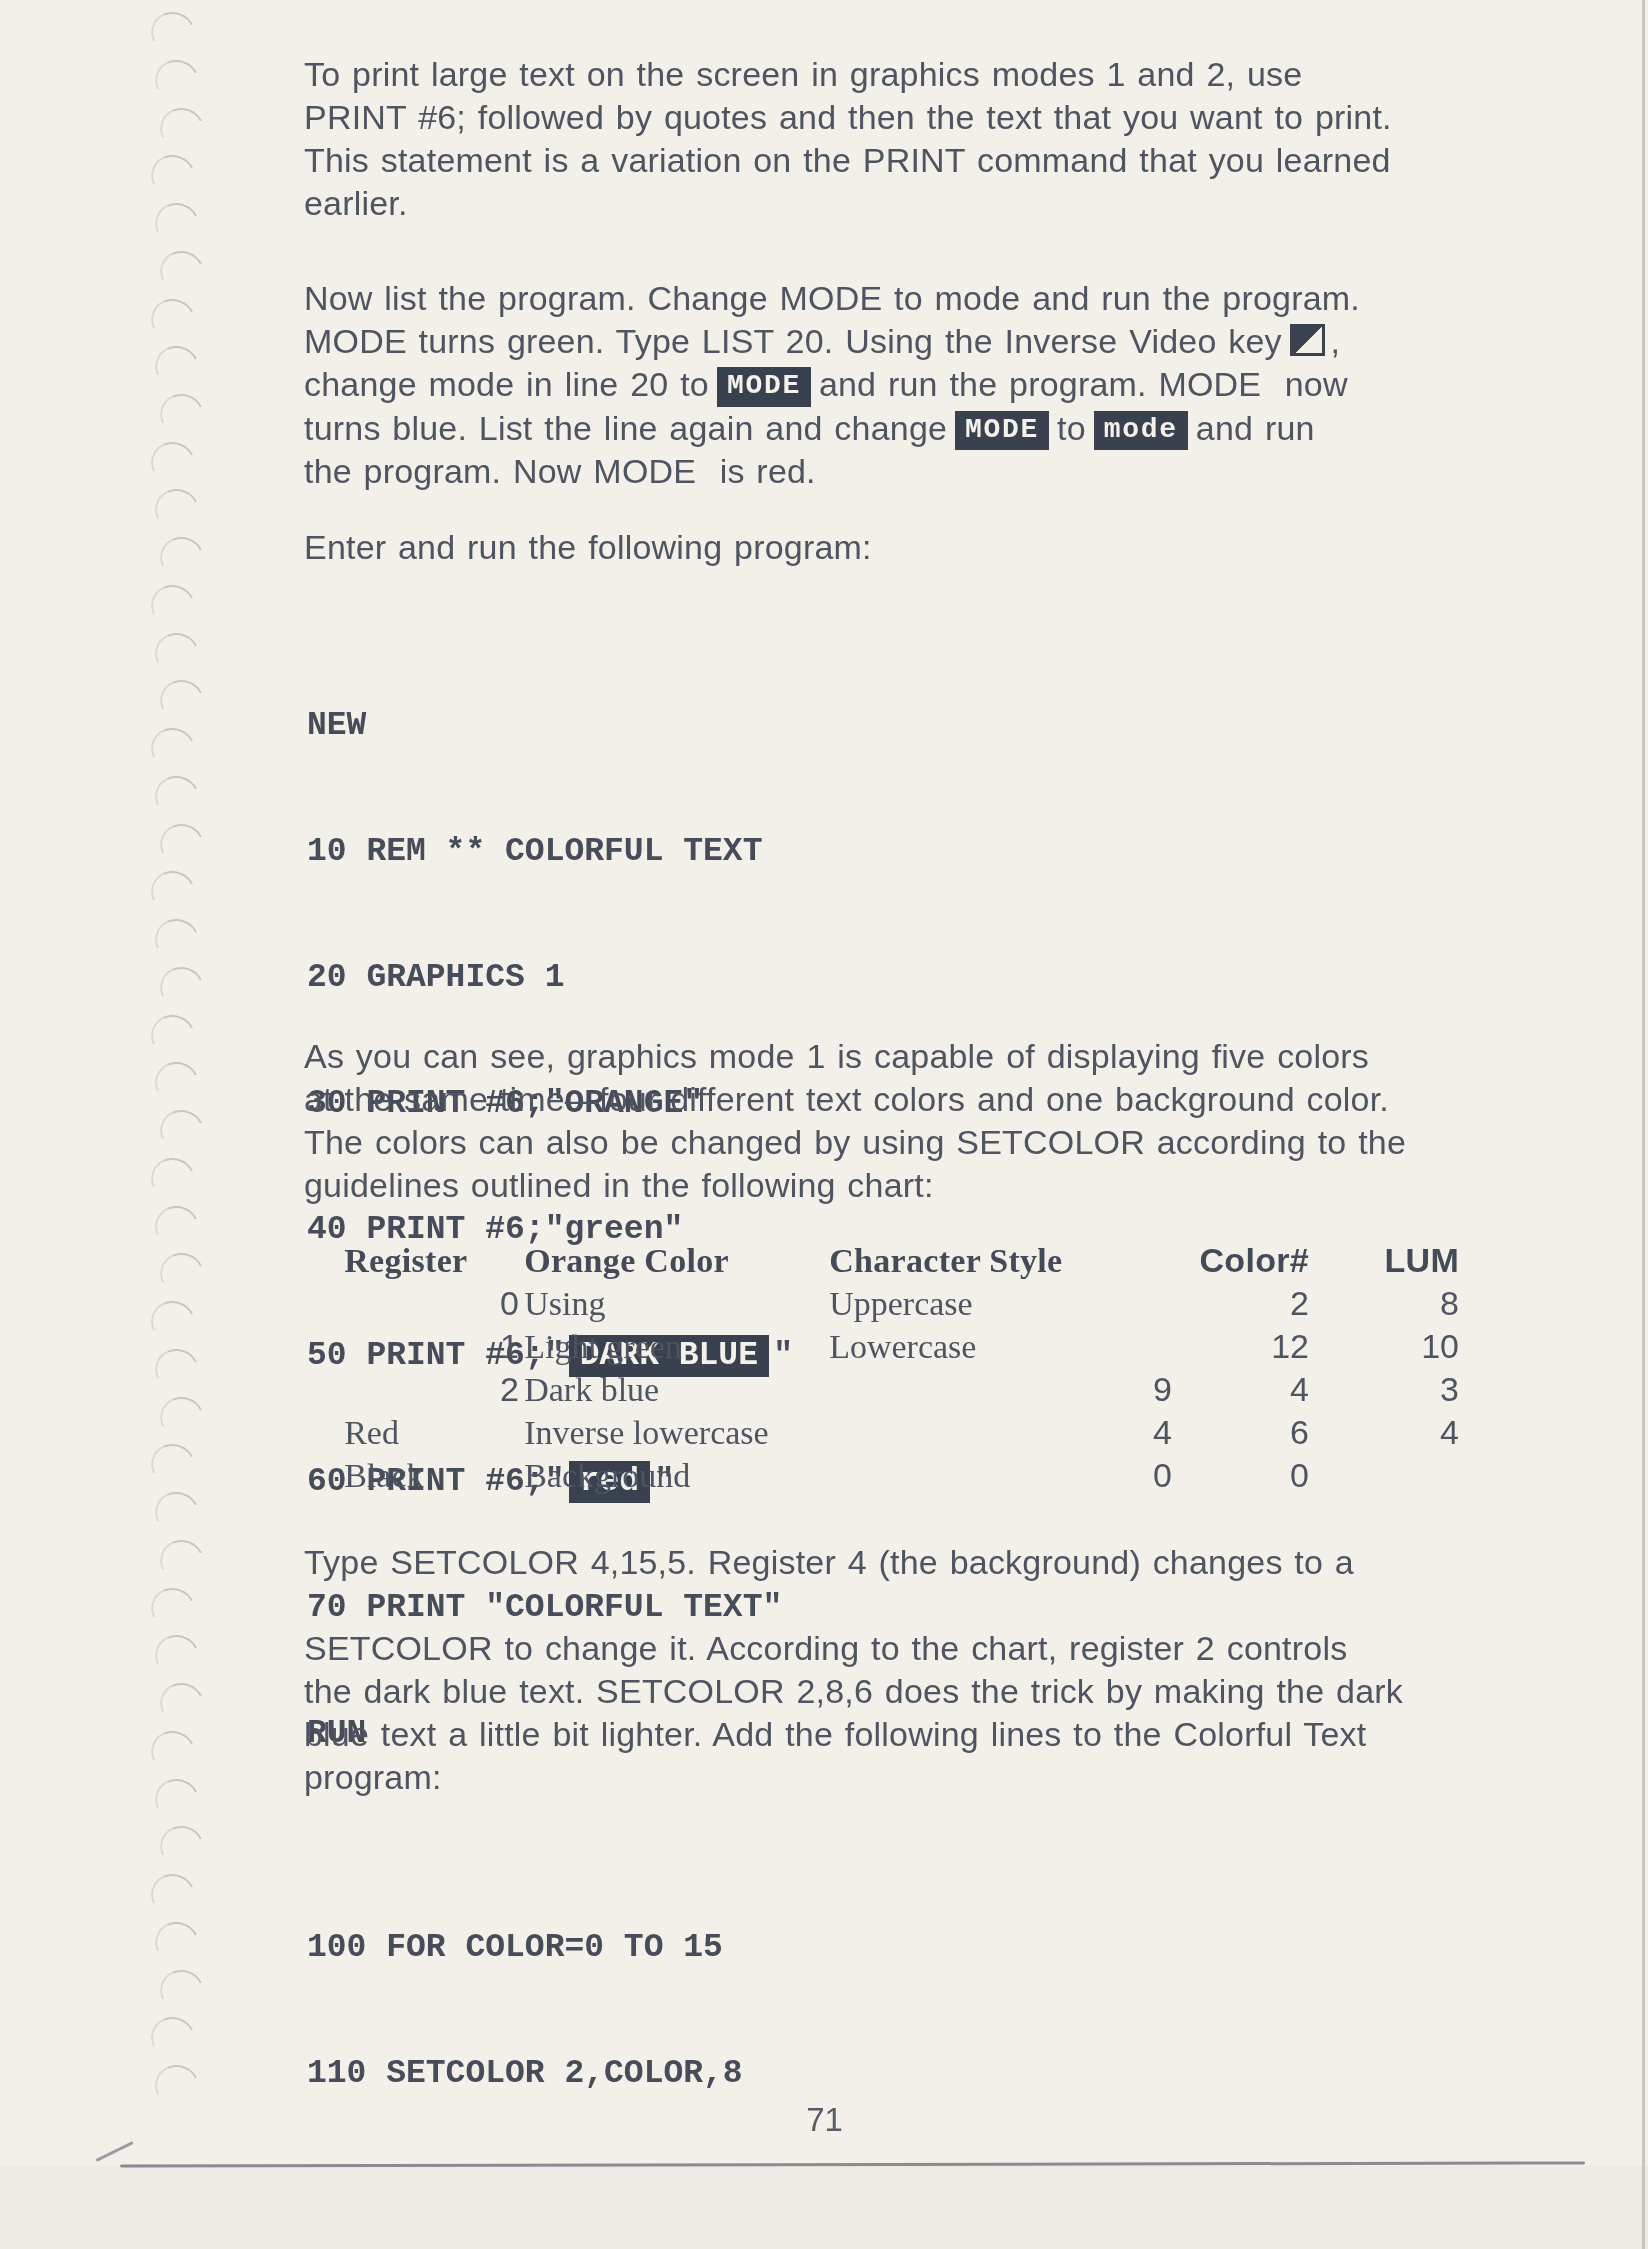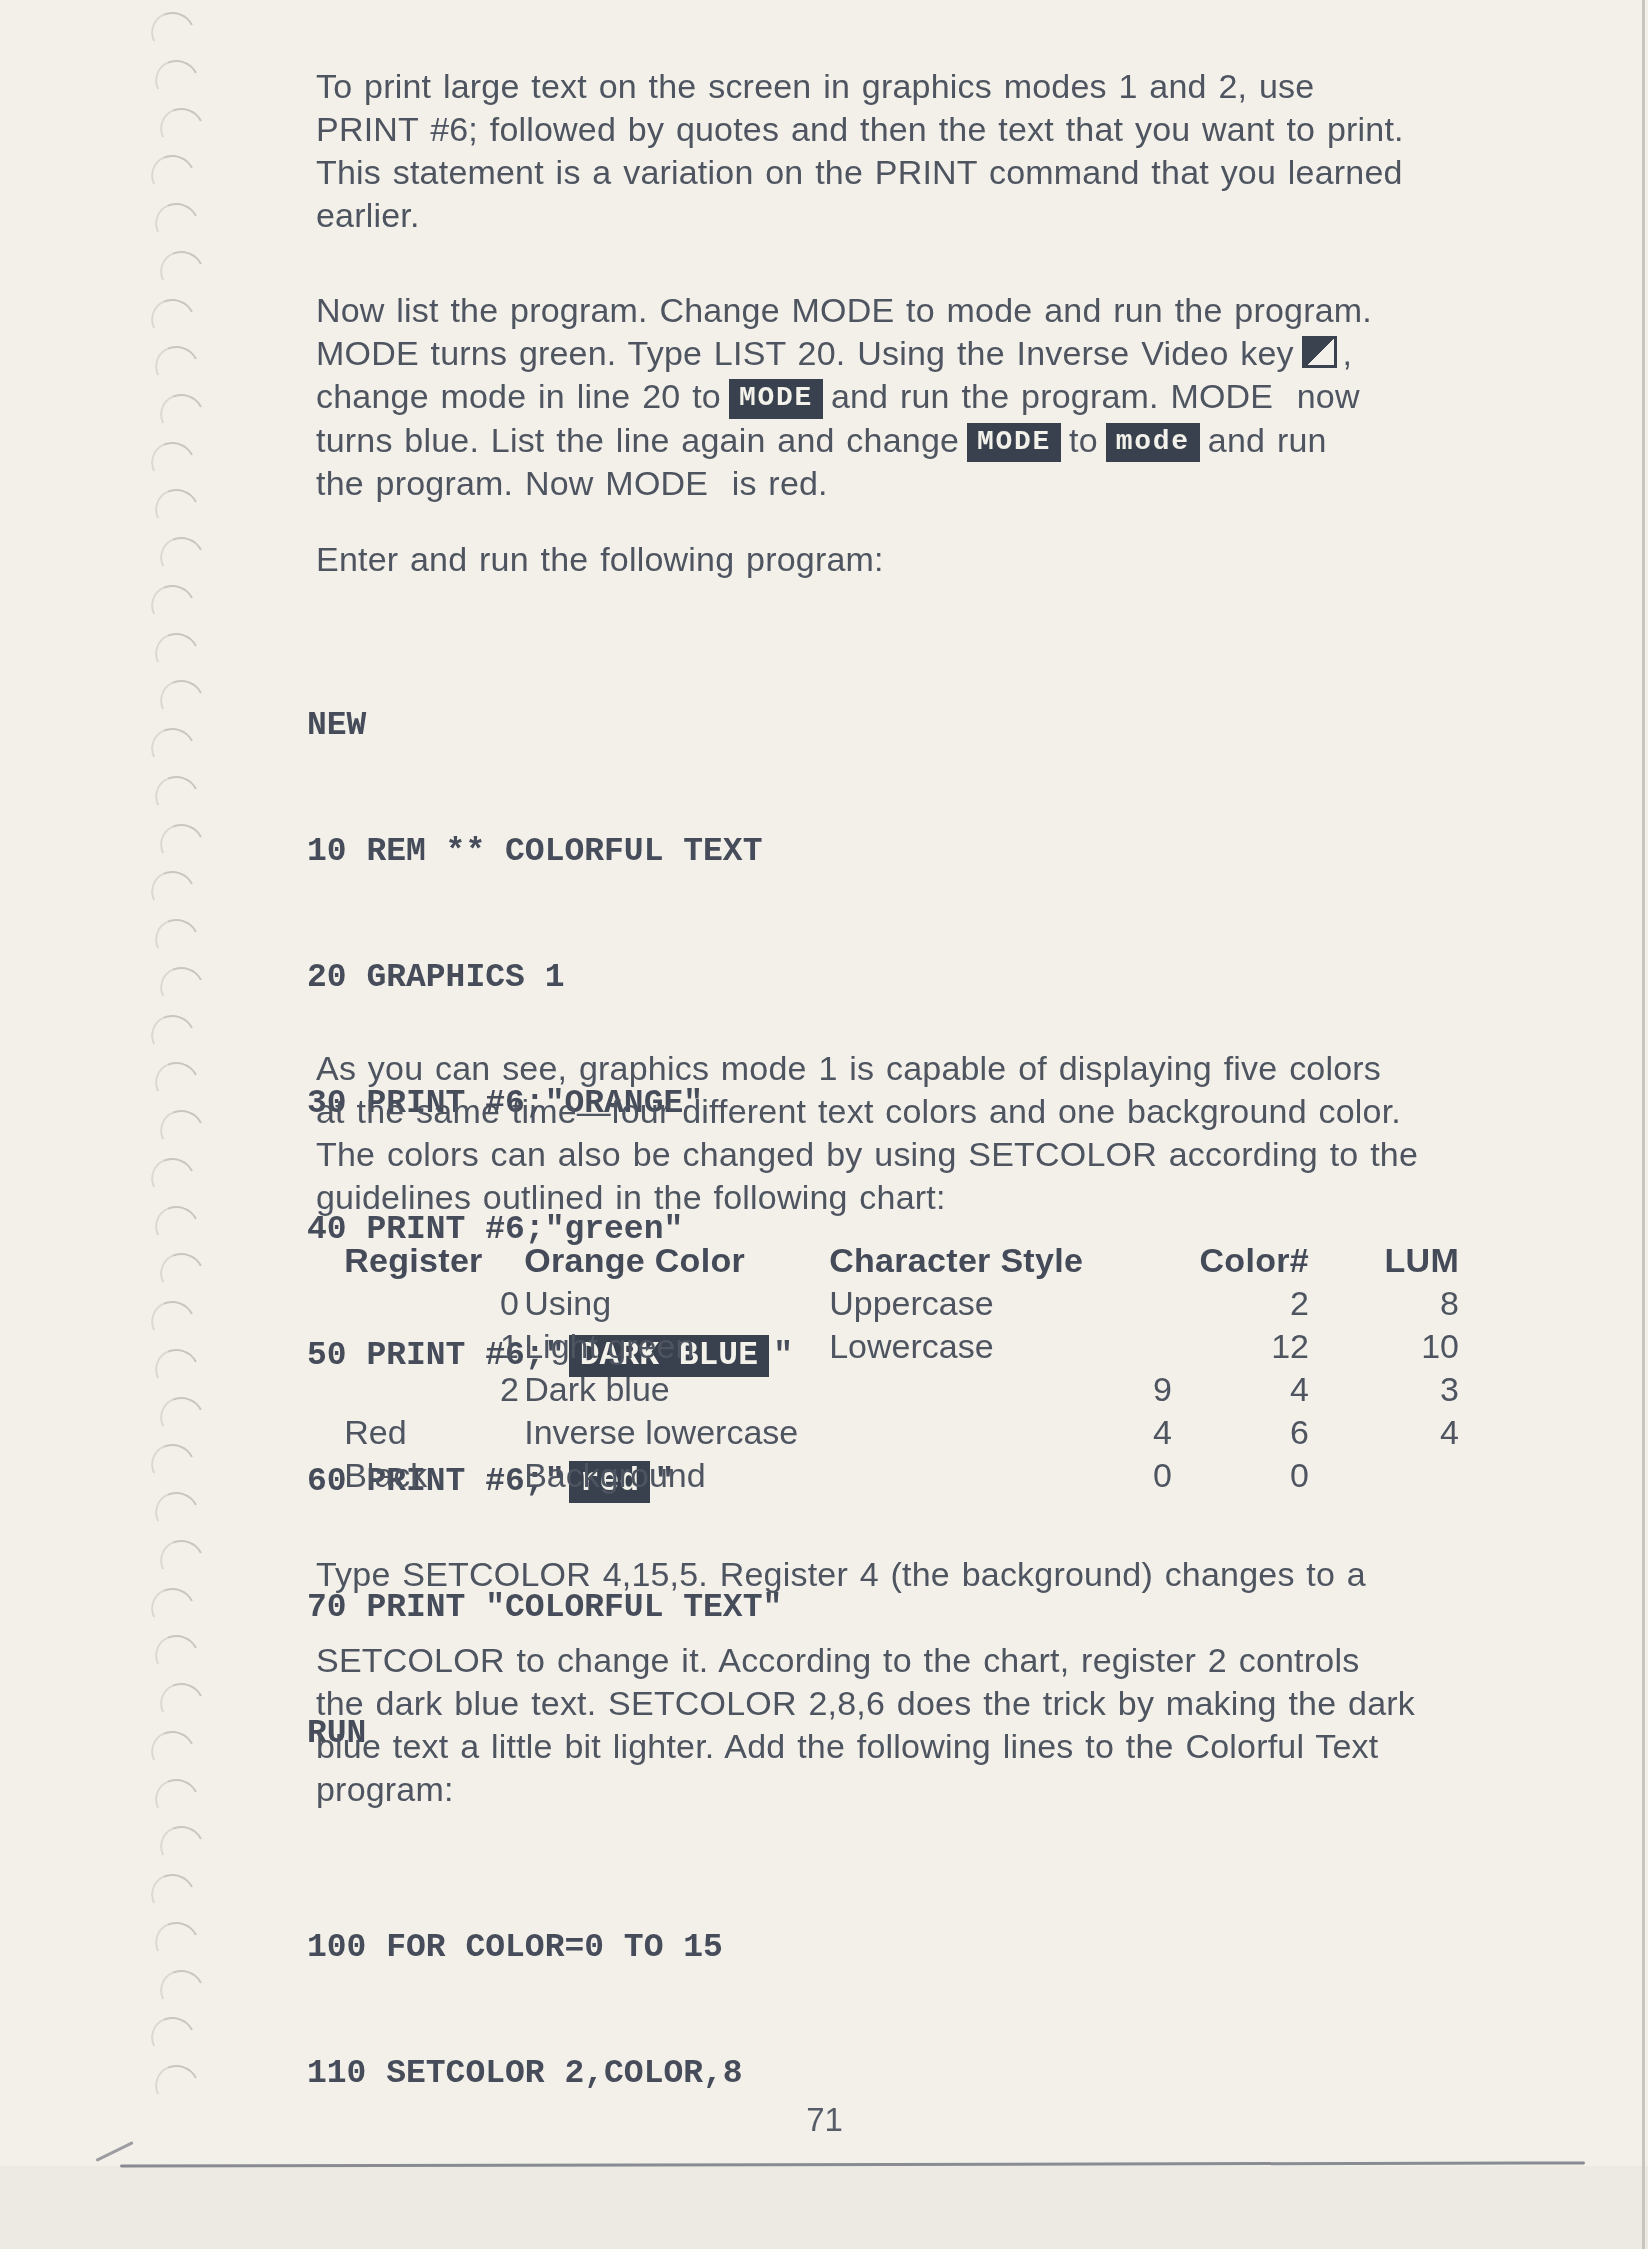--- a/index.html
+++ b/index.html
@@ -3,41 +3,41 @@
 <meta charset="utf-8">
 <style>
   html,body{margin:0;padding:0;background:#e7e5de;}
   .page{position:absolute;top:0;left:0;width:1649px;height:2250px;background:#f2f0e9;overflow:hidden;
         font-family:"Liberation Sans",sans-serif;}
   
   .arc{position:absolute;width:40px;height:38px;border:2.6px solid transparent;
        border-top-color:#c9c7bd;border-left-color:#dbd9cf;border-radius:50%;
        transform:rotate(20deg);}
   
-  .body{position:absolute;left:304px;margin:12px;font-size:34px;line-height:43px;color:#4e5460;
+  .body{position:absolute;left:304px;margin:0;font-size:34px;line-height:43px;color:#4e5460;
         letter-spacing:0.2px;word-spacing:2.1px;white-space:nowrap;}
   
   .inv{display:inline-block;background:#39404e;color:#f2f1ea;font-family:"Liberation Mono",monospace;
        font-weight:bold;font-size:28px;line-height:33px;padding:2.6px 10.3px 4.3px;margin:0 7.7px;
        vertical-align:2.6px;letter-spacing:1.7px;}
   
   .invkey{display:inline-block;width:35px;height:32px;box-sizing:border-box;border:3.4px solid #3a414f;
           background:linear-gradient(135deg,#3a414f 52%,#f2f0e9 52%);vertical-align:-3.4px;margin:0 5.2px 0 8.6px;}
   
   .code{position:absolute;left:307px;font-family:"Liberation Mono",monospace;font-weight:bold;
         font-size:33px;line-height:42px;color:#464c5a;white-space:pre;}
   .cinv{background:#39404e;color:#f2f1ea;padding:1.7px 11px 3.4px;margin:0 4.3px;}
   
   .chart{position:absolute;left:339px;top:1239px;display:grid;
          grid-template-columns:180px 305px 348px 137px 150px;
          font-size:34px;line-height:43px;color:#4e5460;}
   .chart div{height:43px;}
   .th{font-weight:bold;color:#444a58;letter-spacing:0.3px;}
   .c-center{text-align:right;}
-  .pad{padding-left:5.2px;}
+  .pad{padding-left:5.2px;font-family:Liberation Serif, serif;}
   
   .pagenum{position:absolute;left:304px;top:2100px;width:1041px;text-align:center;
            font-size:33px;line-height:40px;color:#565c68;}
   
   .below-page{position:absolute;left:0;top:2166px;width:1649px;height:84px;background:#eceae3;}
   .bottom-line{position:absolute;left:120px;top:2163px;width:1465px;height:2.6px;background:#888b91;
                transform:rotate(-.12deg);border-radius:1.7px;}
   .corner-curl{position:absolute;left:94px;top:2150px;width:41px;height:2.6px;background:#9b9da1;
                transform:rotate(-26deg);border-radius:1.7px;}
   .right-edge{position:absolute;left:1642px;top:0;width:2.6px;height:2250px;background:#c6c5be;}

